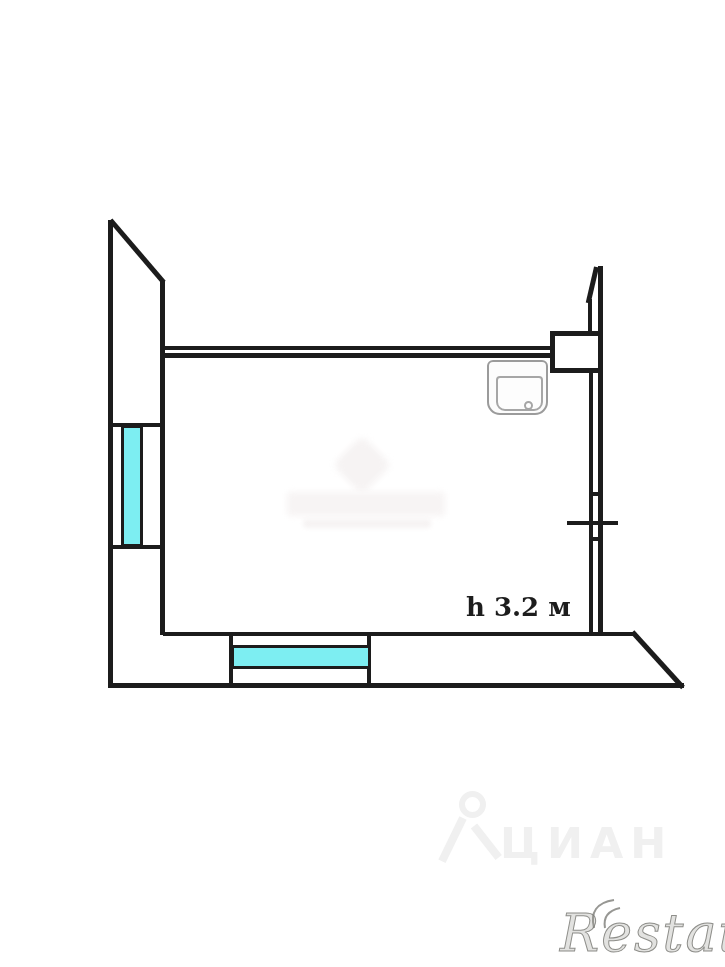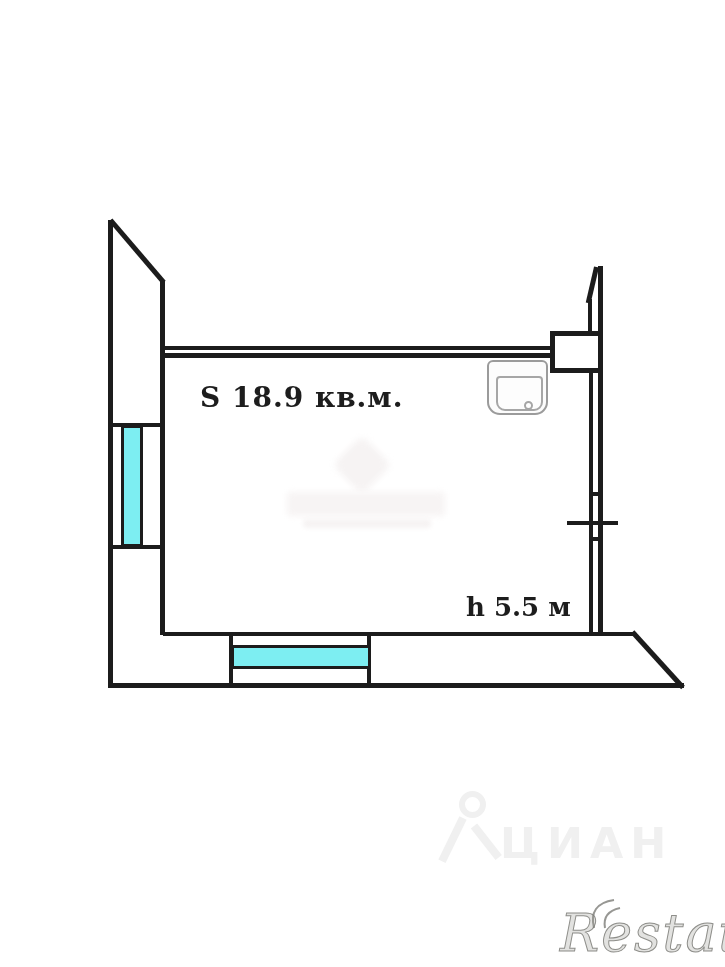--- a/index.html
+++ b/index.html
@@ -100,22 +100,21 @@
   <div class="wall" style="left:229px;top:634px;width:4px;height:52px;"></div>
   <div class="wall" style="left:367px;top:634px;width:4px;height:52px;"></div>
   <div class="win" style="left:231px;top:645px;width:140px;height:24px;"></div>
 
   <div class="sink-outer">
     <div class="sink-inner">
       <div class="sink-hole"></div>
     </div>
   </div>
 
-  <div id="area-label" class="label">S 18.9 кв.м.</div>
-  <div id="height-label" class="label">h 5.5 м</div>
+  <div id="height-label" class="label">h 3.2 м</div>
 
   <div class="wm-center-logo"></div>
   <div class="wm-center-bar1"></div>
   <div class="wm-center-bar2"></div>
 
   <div class="wm-cian-circle"></div>
   <div class="wm-cian-leg1"></div>
   <div class="wm-cian-leg2"></div>
   <div class="wm-cian-text">ЦИАН</div>
 

